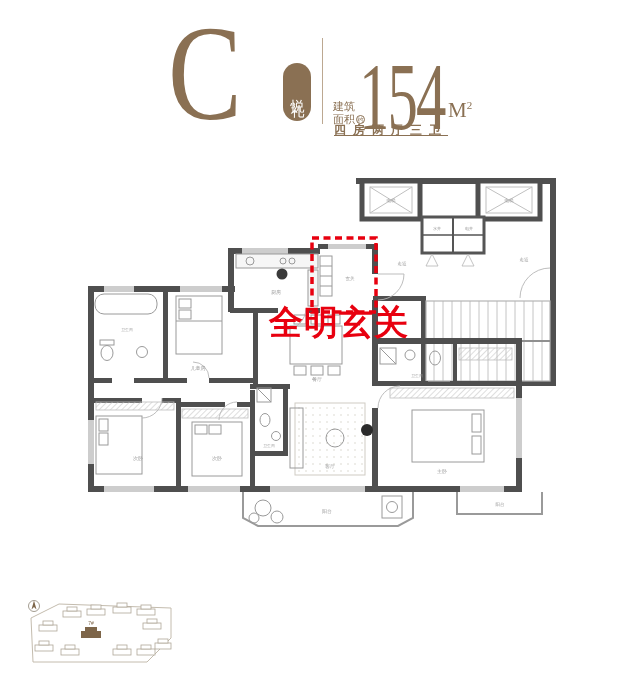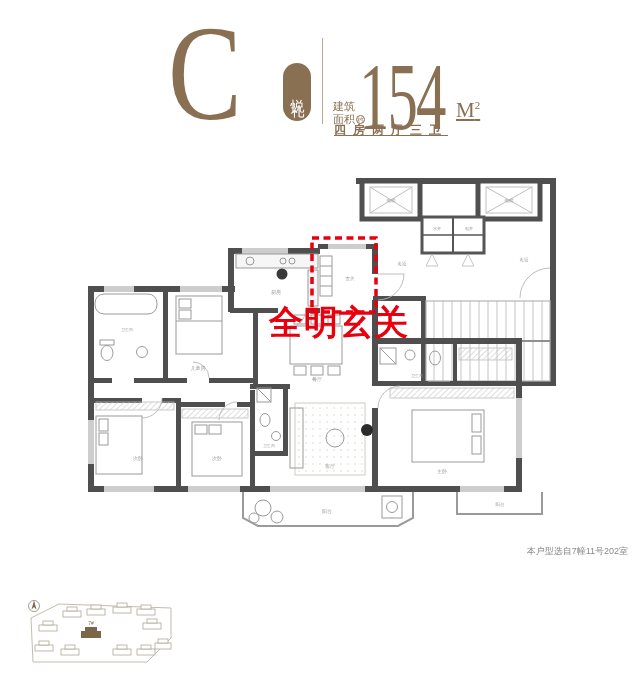--- a/index.html
+++ b/index.html
@@ -28,21 +28,21 @@
   .area-prefix { position:absolute; left:165px; top:64px; font-size:11px; line-height:13px; font-weight:normal;margin-top:16px; }
   .approx-circle {
     display:inline-block; width:9px; height:9px; border:1px solid #8a7053; border-radius:50%;
     font-size:6px; line-height:9px; text-align:center; vertical-align:1px; margin-left:1px;
   }
   .area-value {
     position:absolute; left:191px; top:30px;
     font-family:"Liberation Serif", serif; font-size:95px; line-height:95px;
     transform:scaleX(.64); transform-origin:left top; letter-spacing:-3px;
   }
-  .area-unit { position:absolute; left:288px; top:78px; font-family:"Liberation Serif", serif; font-size:21px;text-decoration:underline; }
+  .area-unit { position:absolute; left:280px; top:78px; font-family:"Liberation Serif", serif; font-size:21px; }
   .area-unit sup { font-size:11px; }
   .layout-text { position:absolute; left:166px; top:102px; font-size:12px; letter-spacing:7px; font-weight:bold; white-space:nowrap;text-decoration:underline; }
   
   .notes { position:absolute; right:12px; top:544px; text-align:right; color:#8a8a8a; font-size:9px; line-height:14px; }
   
   svg text { font-family:"Liberation Sans", sans-serif; }
 </style>
 </head>
 <body>
 
@@ -272,21 +272,20 @@
       <text x="337" y="209" font-size="3.8">卫生间</text>
     </g>
 
     <g>
       <rect x="232" y="70" width="64" height="74" fill="none" stroke="#e8000f" stroke-width="3.5" stroke-dasharray="7 4.5"></rect>
       <text x="259" y="166" font-size="34" font-weight="900" fill="#e8000f" text-anchor="middle" letter-spacing="1">全明玄关</text>
     </g>
   </svg>
 
   <div class="notes">
-    <div>本户型选自7幢11号202室</div>
   </div>
 
   <svg style="position:absolute;left:25px;top:592px;" width="150" height="78" viewBox="0 0 150 78">
     <polygon points="6,26 34,12 146,16 146,46 122,70 8,70" fill="none" stroke="#c4bcae" stroke-width="1"></polygon>
     <g>
       <circle cx="9" cy="14" r="5.5" fill="#fff" stroke="#9a9284" stroke-width="0.9"></circle>
       <polygon points="9,8.5 11.5,17.5 9,15 6.5,17.5" fill="#7d6549"></polygon>
     </g>
     <g fill="#fff" stroke="#b0a798" stroke-width="0.8">
       <g>

